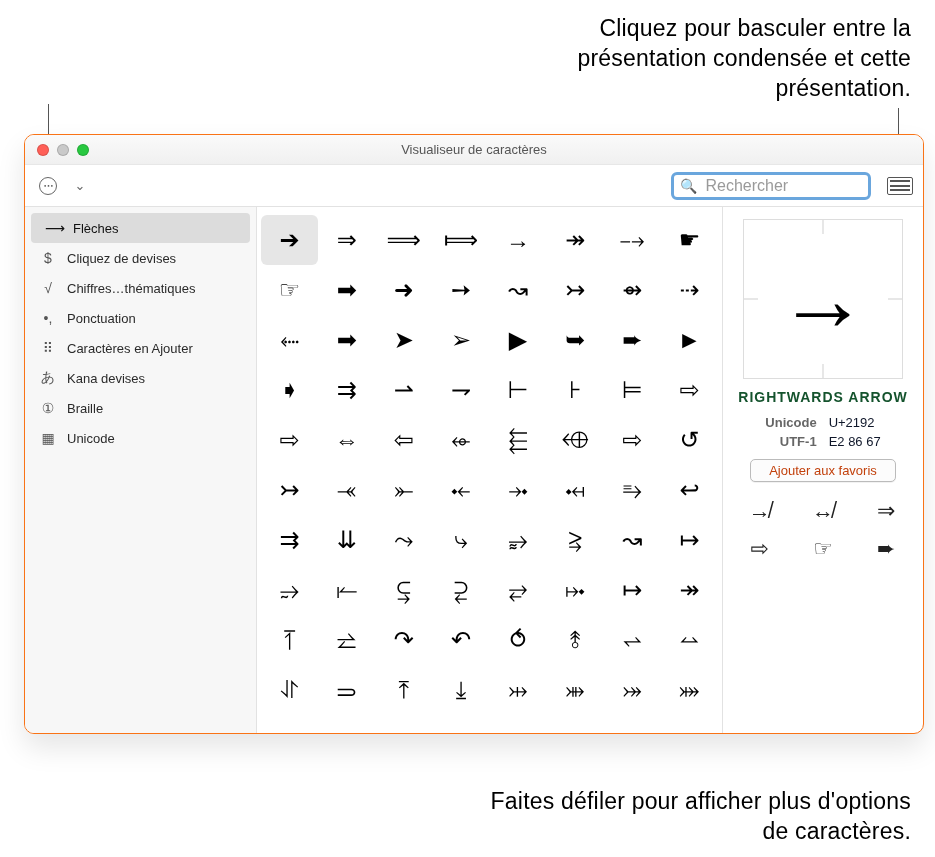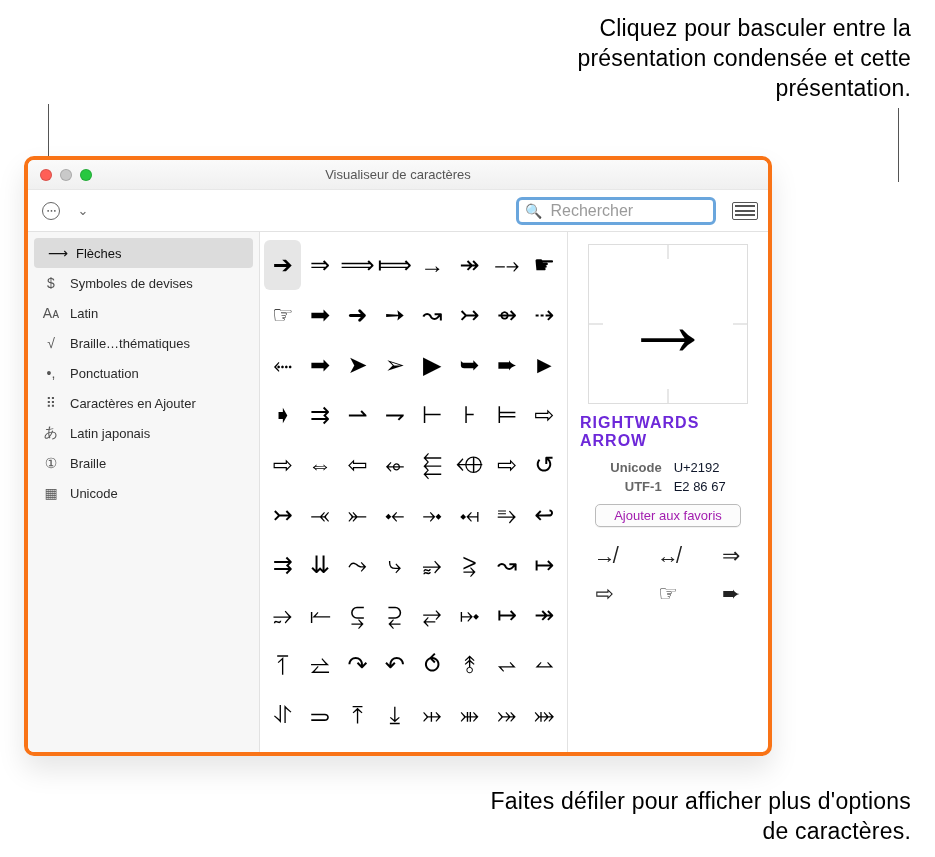--- a/index.html
+++ b/index.html
@@ -28,29 +28,28 @@
 
   
   .ptr { position:absolute; background:#555; }
   .ptr-v-tl { left: 48px; top: 104px; width: 1px; height: 78px; }
   .ptr-v-tr { right: 36px; top: 108px; width: 1px; height: 74px; }
 
   
   .window {
     position: absolute;
     left: 24px; top: 134px;
-    width: 748px; height: 600px;
+    width: 900px; height: 600px;
     background: #fff;
-    border: 4px solid #f97316;
+    border: 1px solid #f97316;
     border-radius: 10px;
     box-shadow: 0 14px 28px rgba(0,0,0,0.10);
     display: flex;
     flex-direction: column;
     overflow: hidden;
-    margin-top: 22px;
   }
   .titlebar {
     height: 30px;
     display: flex;
     align-items: center;
     justify-content: center;
     position: relative;
     background: linear-gradient(#fafafa,#f0f0f0);
     border-bottom: 1px solid #e7e7e7;
   }
@@ -166,33 +165,33 @@
   .preview-box .tick { position:absolute; background:#d0d0d0;}
   .tick-t { top:0; left:50%; width:1px; height:14px; transform:translateX(-0.5px);}
   .tick-b { bottom:0; left:50%; width:1px; height:14px; transform:translateX(-0.5px);}
   .tick-l { left:0; top:50%; height:1px; width:14px; transform:translateY(-0.5px);}
   .tick-r { right:0; top:50%; height:1px; width:14px; transform:translateY(-0.5px);}
   .big-arrow {
     font-size:90px; line-height:1; color:#000;
     font-weight:600;
   }
   .char-name {
-    font-size:16px; letter-spacing:1px; color:#6d28d9; font-weight:600;
-    text-align:left;
+    font-size:14px; letter-spacing:1px; color:#14532d; font-weight:600;
+    text-align:right;
     text-transform:uppercase;
   }
   .meta {
     font-size:13px; color:#333;
     display:grid; grid-template-columns:auto auto; gap:4px 12px;
     text-align:left;
   }
   .meta .k { color:#666; font-weight:600; text-align:right;}
   .meta .v { color:#0f172a; }
   .fav-btn {
-    font-size:13px; color:#a21caf;
+    font-size:13px; color:#c2410c;
     padding:3px 18px; border:1px solid #bbb; border-radius:5px;
     background:#fcfcfc; cursor:pointer;
     box-shadow: 0 1px 0 rgba(0,0,0,0.05);
   }
   .variants {
     display:grid; grid-template-columns:repeat(3,1fr);
     gap:12px 22px;
     width:100%;
     padding:6px 4px 0 4px;
     font-size:22px; text-align:center;
@@ -243,41 +242,37 @@
     </div>
 
     <div class="body">
       <div class="sidebar" id="sb">
           <div class="sb-item active">
             <span class="ic">⟶</span>
             <span>Flèches</span>
           </div>
           <div class="sb-item">
             <span class="ic">$</span>
-            <span>Symboles de devises</span>
-          </div>
-          <div class="sb-item">
-            <span class="ic">Aᴀ</span>
-            <span>Latin</span>
+            <span>Cliquez de devises</span>
           </div>
           <div class="sb-item">
             <span class="ic">√</span>
-            <span>Braille…thématiques</span>
+            <span>Chiffres…thématiques</span>
           </div>
           <div class="sb-item">
             <span class="ic">•,</span>
             <span>Ponctuation</span>
           </div>
           <div class="sb-item">
             <span class="ic">⠿</span>
             <span>Caractères en Ajouter</span>
           </div>
           <div class="sb-item">
             <span class="ic">あ</span>
-            <span>Latin japonais</span>
+            <span>Kana devises</span>
           </div>
           <div class="sb-item">
             <span class="ic">①</span>
             <span>Braille</span>
           </div>
           <div class="sb-item">
             <span class="ic">▦</span>
             <span>Unicode</span>
           </div>
         </div>

